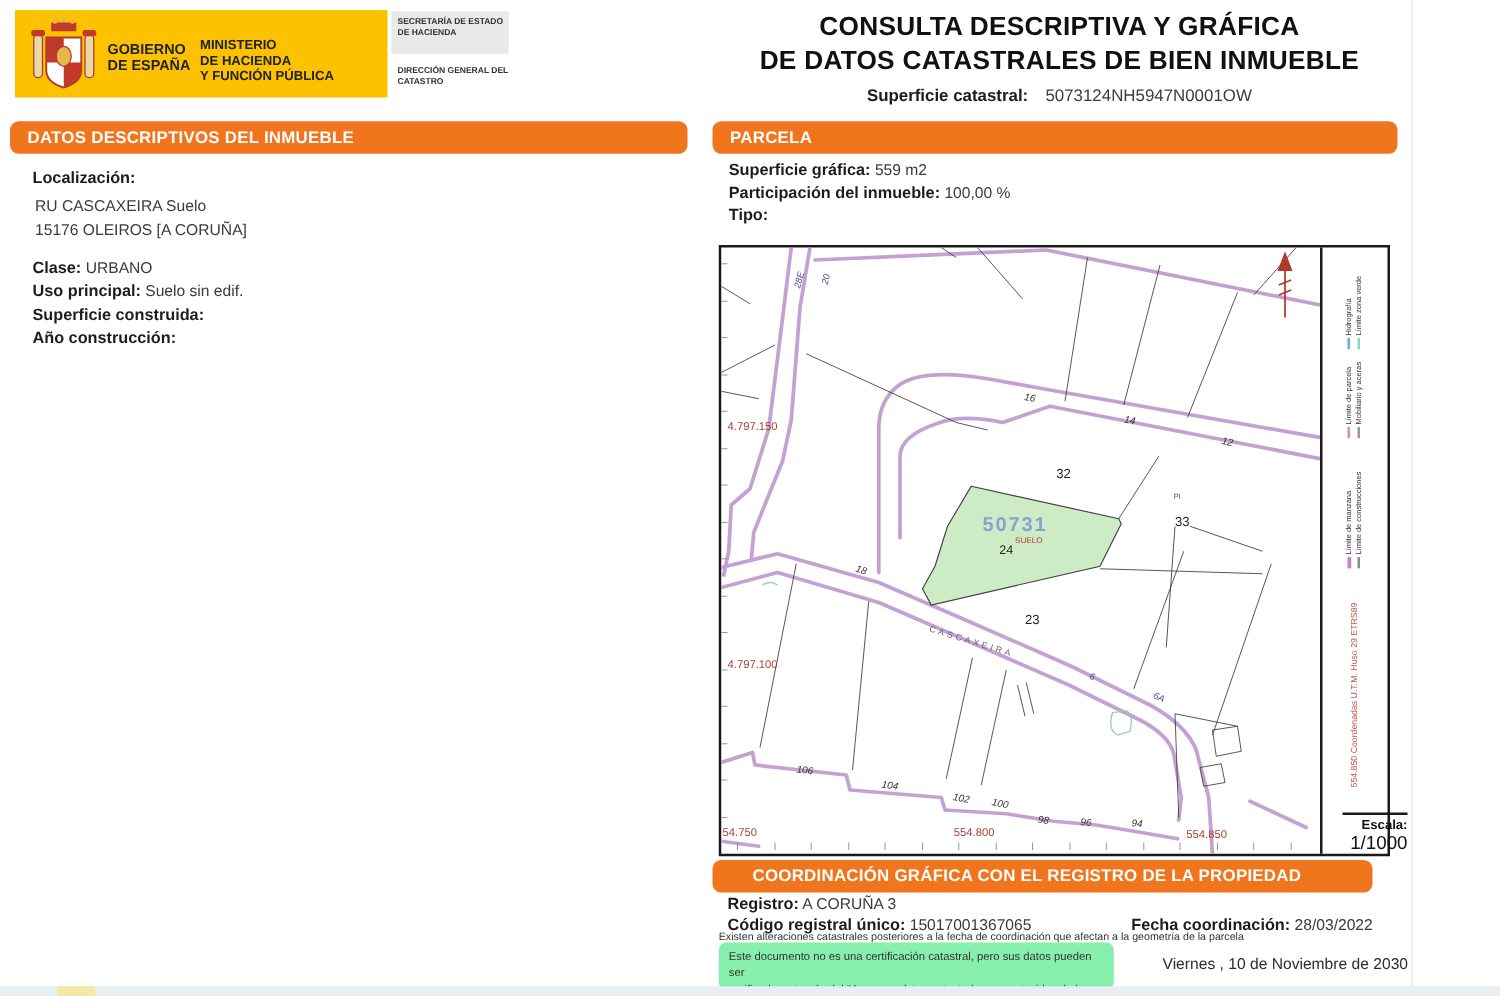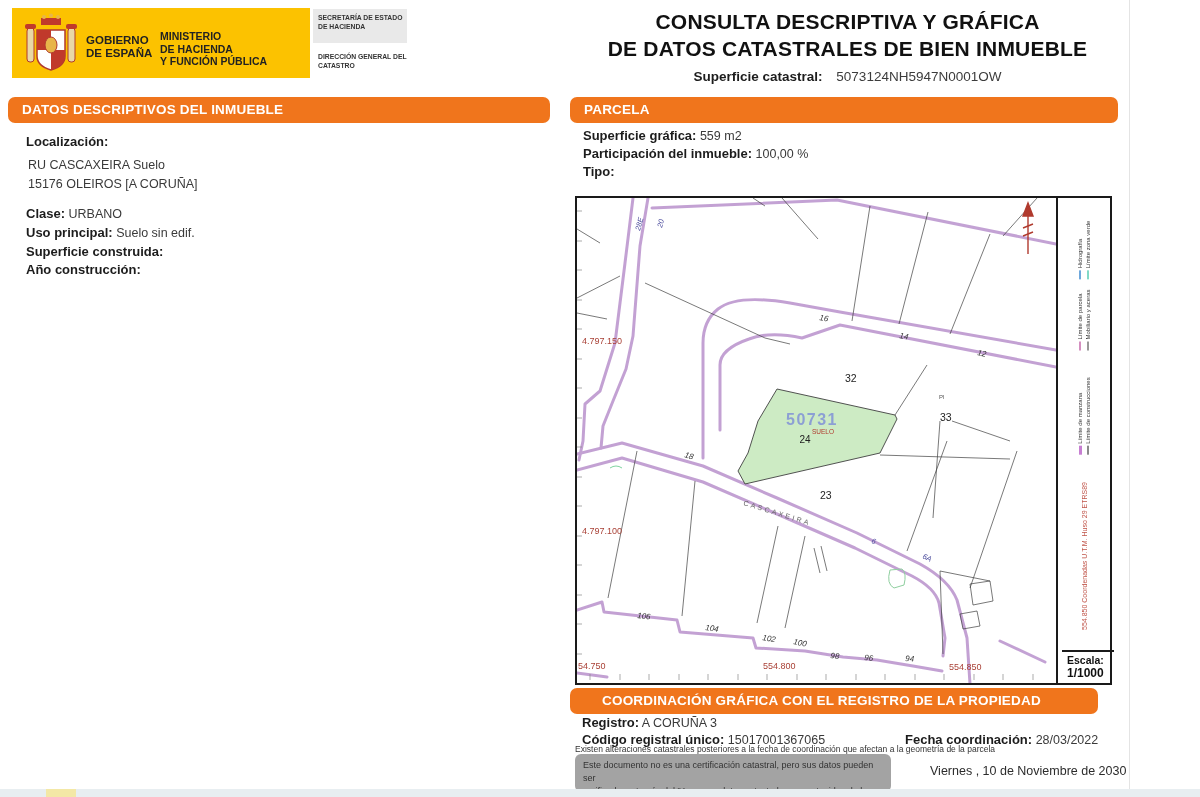--- a/index.html
+++ b/index.html
@@ -30,27 +30,27 @@
              box-sizing:border-box;background:#fff;}
   .map-plot{position:absolute;left:0;top:0;width:479px;height:485px;}
   .legend-strip{position:absolute;left:479px;top:0;width:54px;height:485px;border-left:2px solid #1a1a1a;box-sizing:border-box;}
   .legpair{position:absolute;left:50%;transform:translate(-50%,-50%) rotate(-90deg);
            font-size:6px;line-height:8px;white-space:nowrap;color:#333;}
   .legline{display:block;}
   .dash{display:inline-block;width:9px;height:2px;vertical-align:middle;margin-right:2px;}
   .dash.thick{height:3px;}
   .utmnote{position:absolute;left:50%;transform:translate(-50%,-50%) rotate(-90deg);
            font-size:7px;color:#C0554A;white-space:nowrap;}
-  .escala{position:absolute;left:4px;bottom:0;width:100%;height:33px;border-top:2px solid #1a1a1a;box-sizing:border-box;
-          padding:2px 0 0 5px;}
+  .escala{position:absolute;left:16px;bottom:0;width:100%;height:33px;border-top:2px solid #1a1a1a;box-sizing:border-box;
+          padding:2px 0 0 5px;text-align:right;}
   .escala .el{font-size:10.5px;font-weight:bold;color:#111;}
-  .escala .ev{font-size:12px;color:#111;font-weight:bold;}
+  .escala .ev{font-size:15px;color:#111;}
   
   .small-note{position:absolute;left:575px;top:744px;width:545px;font-size:8.5px;color:#333;}
-  .gray-box{position:absolute;left:575px;top:754px;width:316px;height:38px;background:#a3a3a3;border-radius:6px;
+  .gray-box{position:absolute;left:575px;top:754px;width:316px;height:38px;background:#86efac;border-radius:6px;
             font-size:9px;color:#333;padding:5px 8px;box-sizing:border-box;line-height:13px;}
   .doc-date{position:absolute;left:930px;top:764px;font-size:12.5px;color:#2c2c2c;}
   .bottom-band{position:absolute;left:0;top:789px;width:1200px;height:8px;background:#E8EEF1;}
   .bottom-chip{position:absolute;left:46px;top:789px;width:30px;height:8px;background:#F3E8A6;}
   svg text{font-family:"Liberation Sans",sans-serif;}
 </style>
 </head>
 <body>
 
 <div class="page">

